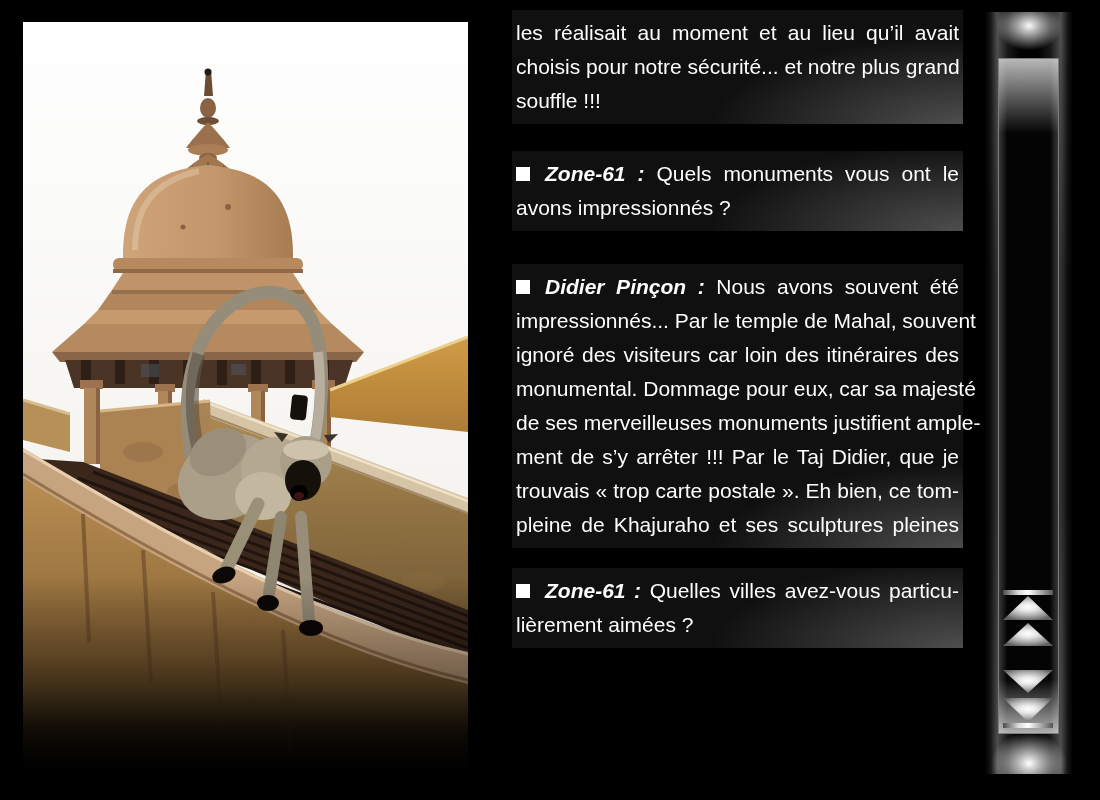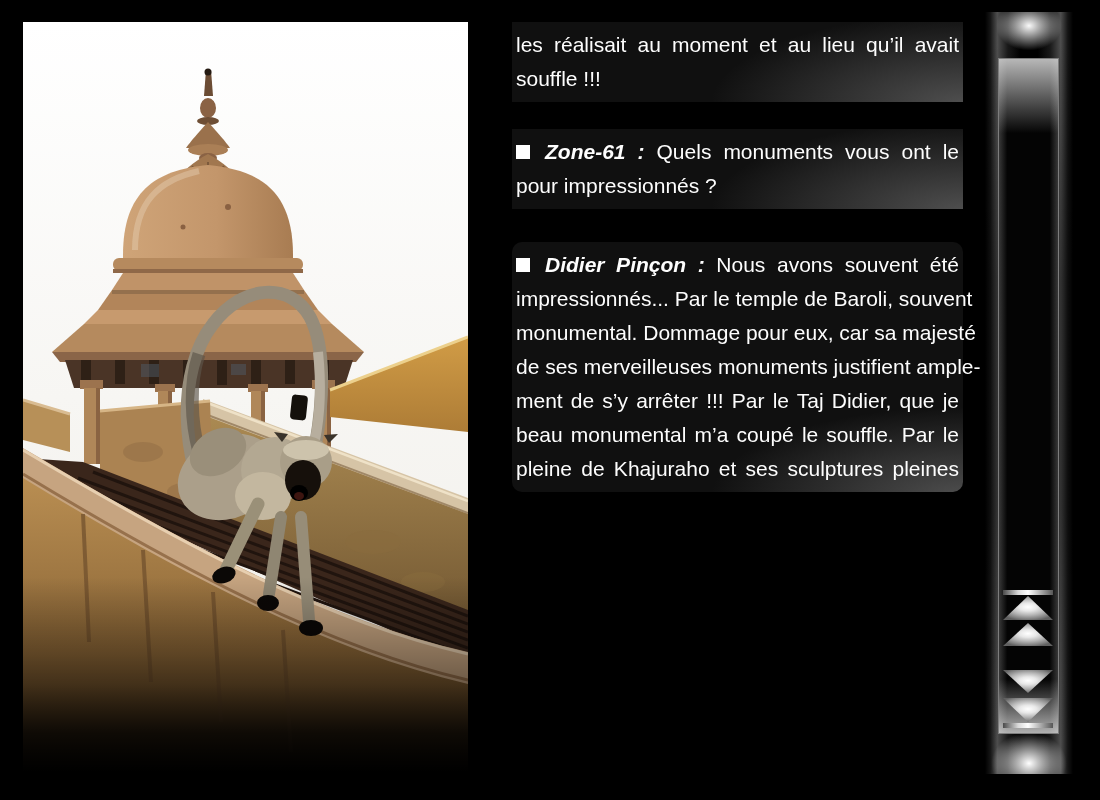--- a/index.html
+++ b/index.html
@@ -4,26 +4,26 @@
 <style>
   html,body{margin:0;padding:0;background:#000;width:1100px;height:800px;overflow:hidden;
     font-family:"Liberation Sans","DejaVu Sans",sans-serif;}
   .stage{position:relative;width:1100px;height:800px;background:#000;}
 
   
   .photo{position:absolute;left:23px;top:22px;width:445px;height:750px;overflow:hidden;}
   .photo svg{display:block;width:100%;height:100%;}
 
   
-  .article{position:absolute;left:512px;top:22px;width:451px;color:#fff;}
+  .article{position:absolute;left:512px;top:10px;width:451px;color:#fff;}
   .para{background:radial-gradient(ellipse 420px 150px at 100% 102%,rgba(130,130,130,.55),rgba(0,0,0,0) 60%),#101010;
         padding:6px 4px 6px 4px;}
   .para-1{margin-bottom:27px;}
   .para-2{margin-bottom:33px;}
-  .para-3{margin-bottom:20px;border-radius:10px;}
+  .para-3{margin-bottom:20px;}
   .line{font-size:21px;line-height:34px;height:34px;text-align:justify;text-align-last:justify;
         white-space:nowrap;color:#fdfdfd;letter-spacing:0;}
   .line.last{text-align-last:left;}
   .bullet{display:inline-block;width:14px;height:14px;background:#fff;color:transparent;
           overflow:hidden;vertical-align:0px;line-height:14px;}
   .bspace{display:inline-block;width:15px;}
   .speaker{font-weight:bold;font-style:italic;}
 
   
   .nav-col{position:absolute;left:985px;top:12px;width:88px;height:762px;
@@ -225,34 +225,40 @@
         <ellipse cx="276" cy="474" rx="5" ry="4" fill="#3d1510"></ellipse>
       </g>
 
       <rect x="0" y="555" width="445" height="195" fill="url(#vign)"></rect>
     </svg>
   </div>
 
   <div class="article">
       <div class="para para-1">
         <div class="line">les réalisait au moment et au lieu qu’il avait</div>
+        <div class="line">choisis pour notre sécurité... et notre plus grand</div>
         <div class="line last">souffle !!!</div>
       </div>
       <div class="para para-2">
         <div class="line"><span class="bullet">■</span><span class="bspace"></span><span class="speaker">Zone-61 :</span> Quels monuments vous ont le</div>
-        <div class="line last">pour impressionnés ?</div>
+        <div class="line last">avons impressionnés ?</div>
       </div>
       <div class="para para-3">
         <div class="line"><span class="bullet">■</span><span class="bspace"></span><span class="speaker">Didier Pinçon :</span> Nous avons souvent été</div>
-        <div class="line">impressionnés... Par le temple de Baroli, souvent</div>
+        <div class="line">impressionnés... Par le temple de Mahal, souvent</div>
+        <div class="line">ignoré des visiteurs car loin des itinéraires des</div>
         <div class="line">monumental. Dommage pour eux, car sa majesté</div>
         <div class="line">de ses merveilleuses monuments justifient ample-</div>
         <div class="line">ment de s’y arrêter !!! Par le Taj Didier, que je</div>
-        <div class="line">beau monumental m’a coupé le souffle. Par le</div>
+        <div class="line">trouvais « trop carte postale ». Eh bien, ce tom-</div>
         <div class="line">pleine de Khajuraho et ses sculptures pleines</div>
+      </div>
+      <div class="para para-4">
+        <div class="line"><span class="bullet">■</span><span class="bspace"></span><span class="speaker">Zone-61 :</span> Quelles villes avez-vous particu-</div>
+        <div class="line last">lièrement aimées ?</div>
       </div>
     </div>
 
   <div class="nav-col">
     <div class="tube"></div>
     <div class="metal-bar bar-top"></div>
     <div class="tri tri-up t1">
       <span></span>
     </div>
     <div class="tri tri-up t2">

